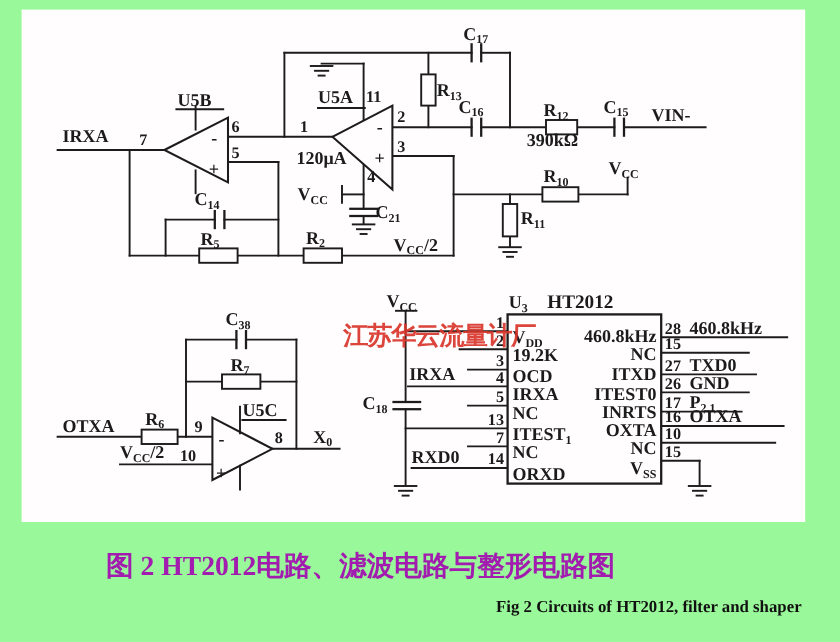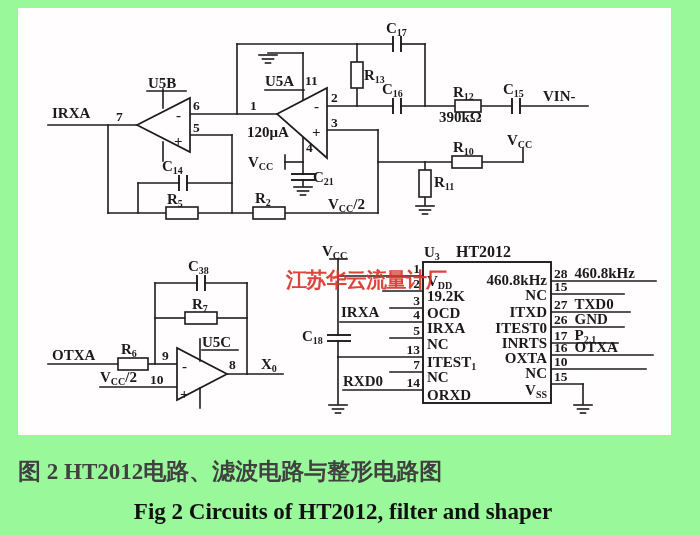--- a/index.html
+++ b/index.html
@@ -12,24 +12,24 @@
   .box{fill:#fffdfd;stroke:#1c1c1c;stroke-width:1.6;}
   .tri{fill:#fffdfd;stroke:#1c1c1c;stroke-width:1.7;stroke-linejoin:miter;}
   .icbox{fill:#fffdfd;stroke:#1c1c1c;stroke-width:1.9;}
   text{font-family:"Liberation Serif","DejaVu Serif",serif;font-weight:bold;fill:#1b1b1b;}
   .t{font-size:15px;}
   .s{font-size:10px;}
   .p{font-size:13.5px;}
   .sign{font-size:15px;}
   .wm{position:absolute;left:286px;top:266px;font-size:21px;letter-spacing:-1px;
       color:rgba(217,53,42,.92);font-weight:bold;white-space:nowrap;}
-  .cap-zh{position:absolute;left:18px;top:456px;width:565px;text-align:left;
-      font-size:23px;font-weight:bold;color:#404040;}
-  .cap-en{position:absolute;left:18px;top:499px;width:650px;text-align:center;
-      font-size:23px;font-weight:bold;color:#111;}
+  .cap-zh{position:absolute;left:18px;top:456px;width:565px;text-align:center;
+      font-size:23px;font-weight:bold;color:#a21caf;}
+  .cap-en{position:absolute;left:18px;top:499px;width:650px;text-align:right;
+      font-size:14px;font-weight:bold;color:#111;}
 </style>
 </head>
 <body>
 
 <div id="paper"></div>
 
 <svg width="700" height="535" viewBox="0 0 700 535">
 
   <g>
     <g>

